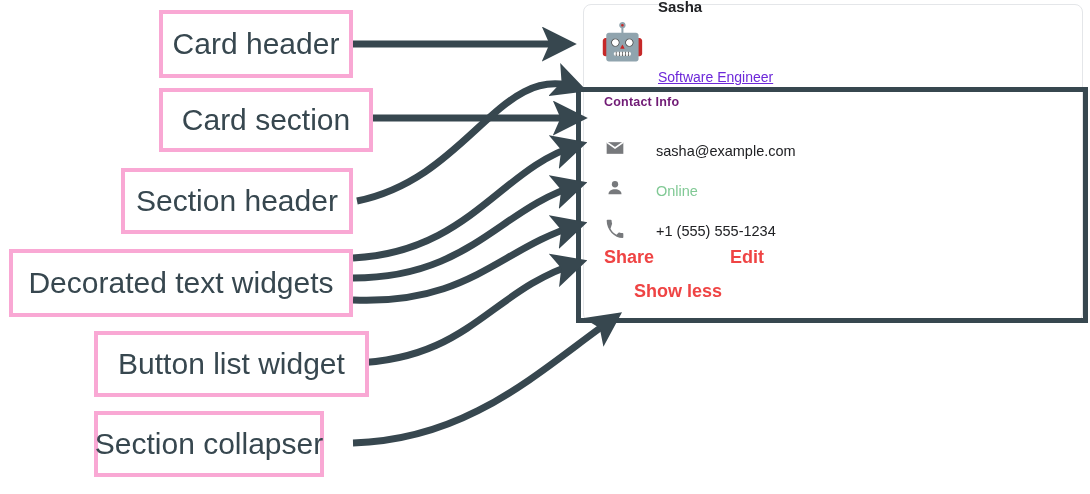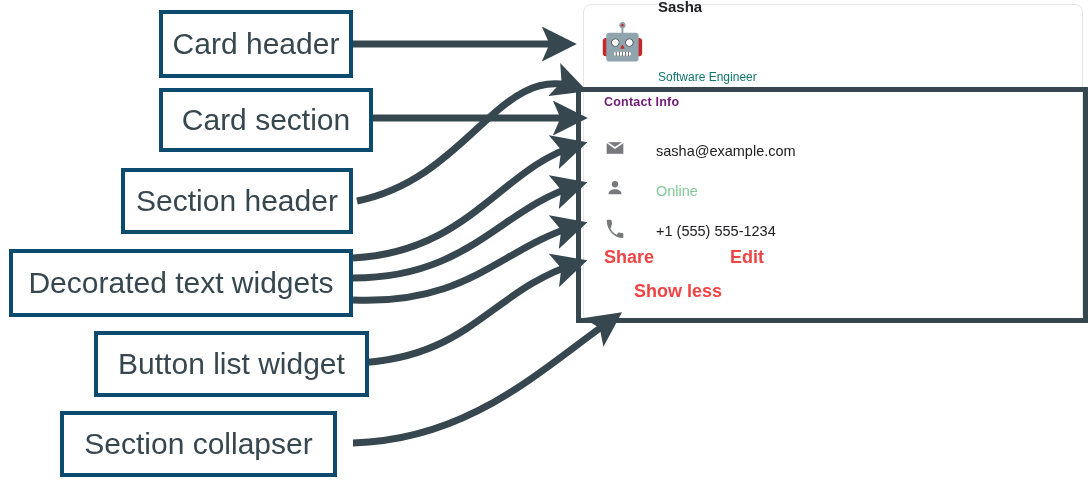--- a/index.html
+++ b/index.html
@@ -13,21 +13,21 @@
     height: 494px;
     background: #ffffff;
     font-family: "Liberation Sans", sans-serif;
     overflow: hidden;
   }
 
   
   .anno-box {
     position: absolute;
     box-sizing: border-box;
-    border: 4px solid #0c4a6e;
+    border: 4px solid #f9a8d4;
     background: #ffffff;
     color: #37474f;
     font-size: 30px;
     line-height: 1;
     display: flex;
     align-items: center;
     justify-content: center;
     padding: 0 10px;
     white-space: nowrap;
     z-index: 40;
@@ -78,24 +78,25 @@
     justify-content: center;
     gap: 48px;
   }
   .header-title {
     font-size: 15px;
     font-weight: bold;
     color: #202124;
     line-height: 19px;
   }
   .header-sub {
-    font-size: 12px;
-    color: #0f766e;
+    font-size: 14px;
+    color: #6d28d9;
     line-height: 20px;
     margin-top: 3px;
+    text-decoration: underline;
   }
 
   #card-section {
     padding: 0 16px;
   }
   .section-header {
     font-size: 12.5px;
     font-weight: bold;
     color: #701a75;
     letter-spacing: .2px;
@@ -248,15 +249,15 @@
   <div class="anno-box" style="left:159px;  top:10px;  width:194px; height:68px;">Card header</div>
 
   <div class="anno-box" style="left:159px;  top:88px;  width:214px; height:64px;">Card section</div>
 
   <div class="anno-box" style="left:121px;  top:168px; width:232px; height:66px;">Section header</div>
 
   <div class="anno-box" style="left:9px;    top:249px; width:344px; height:68px;">Decorated text widgets</div>
 
   <div class="anno-box" style="left:94px;   top:331px; width:275px; height:66px;">Button list widget</div>
 
-  <div class="anno-box" style="left:60px;   top:411px; width:277px; height:66px;">Section collapser</div>
+  <div class="anno-box" style="left:94px;   top:411px; width:230px; height:66px;">Section collapser</div>
 
 </div>
 
 </body></html>

